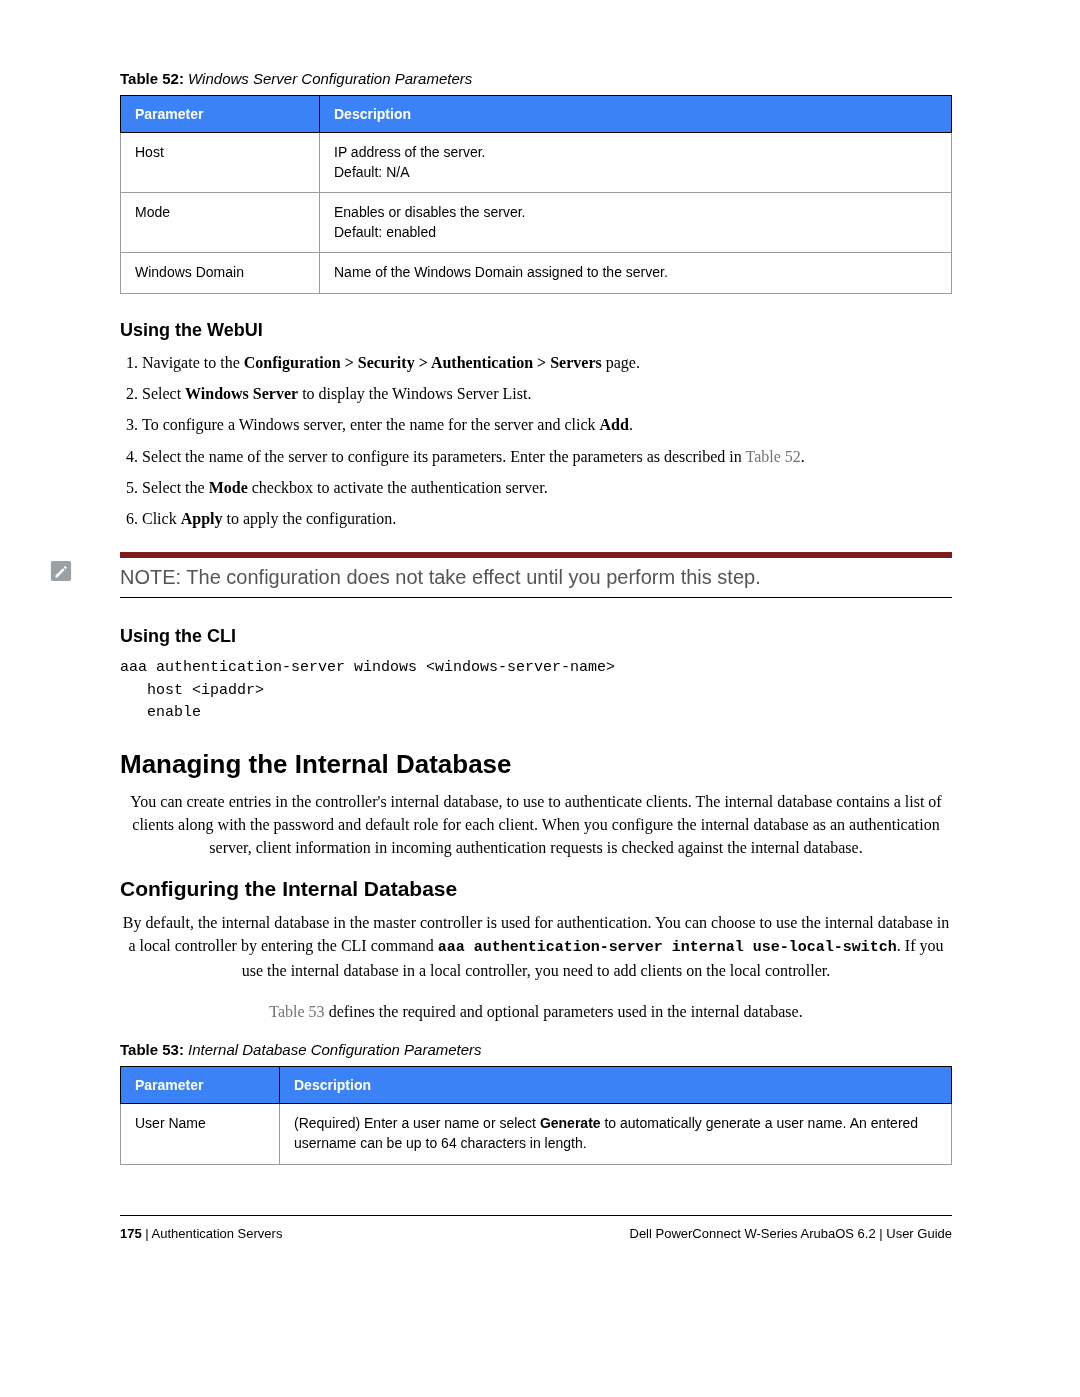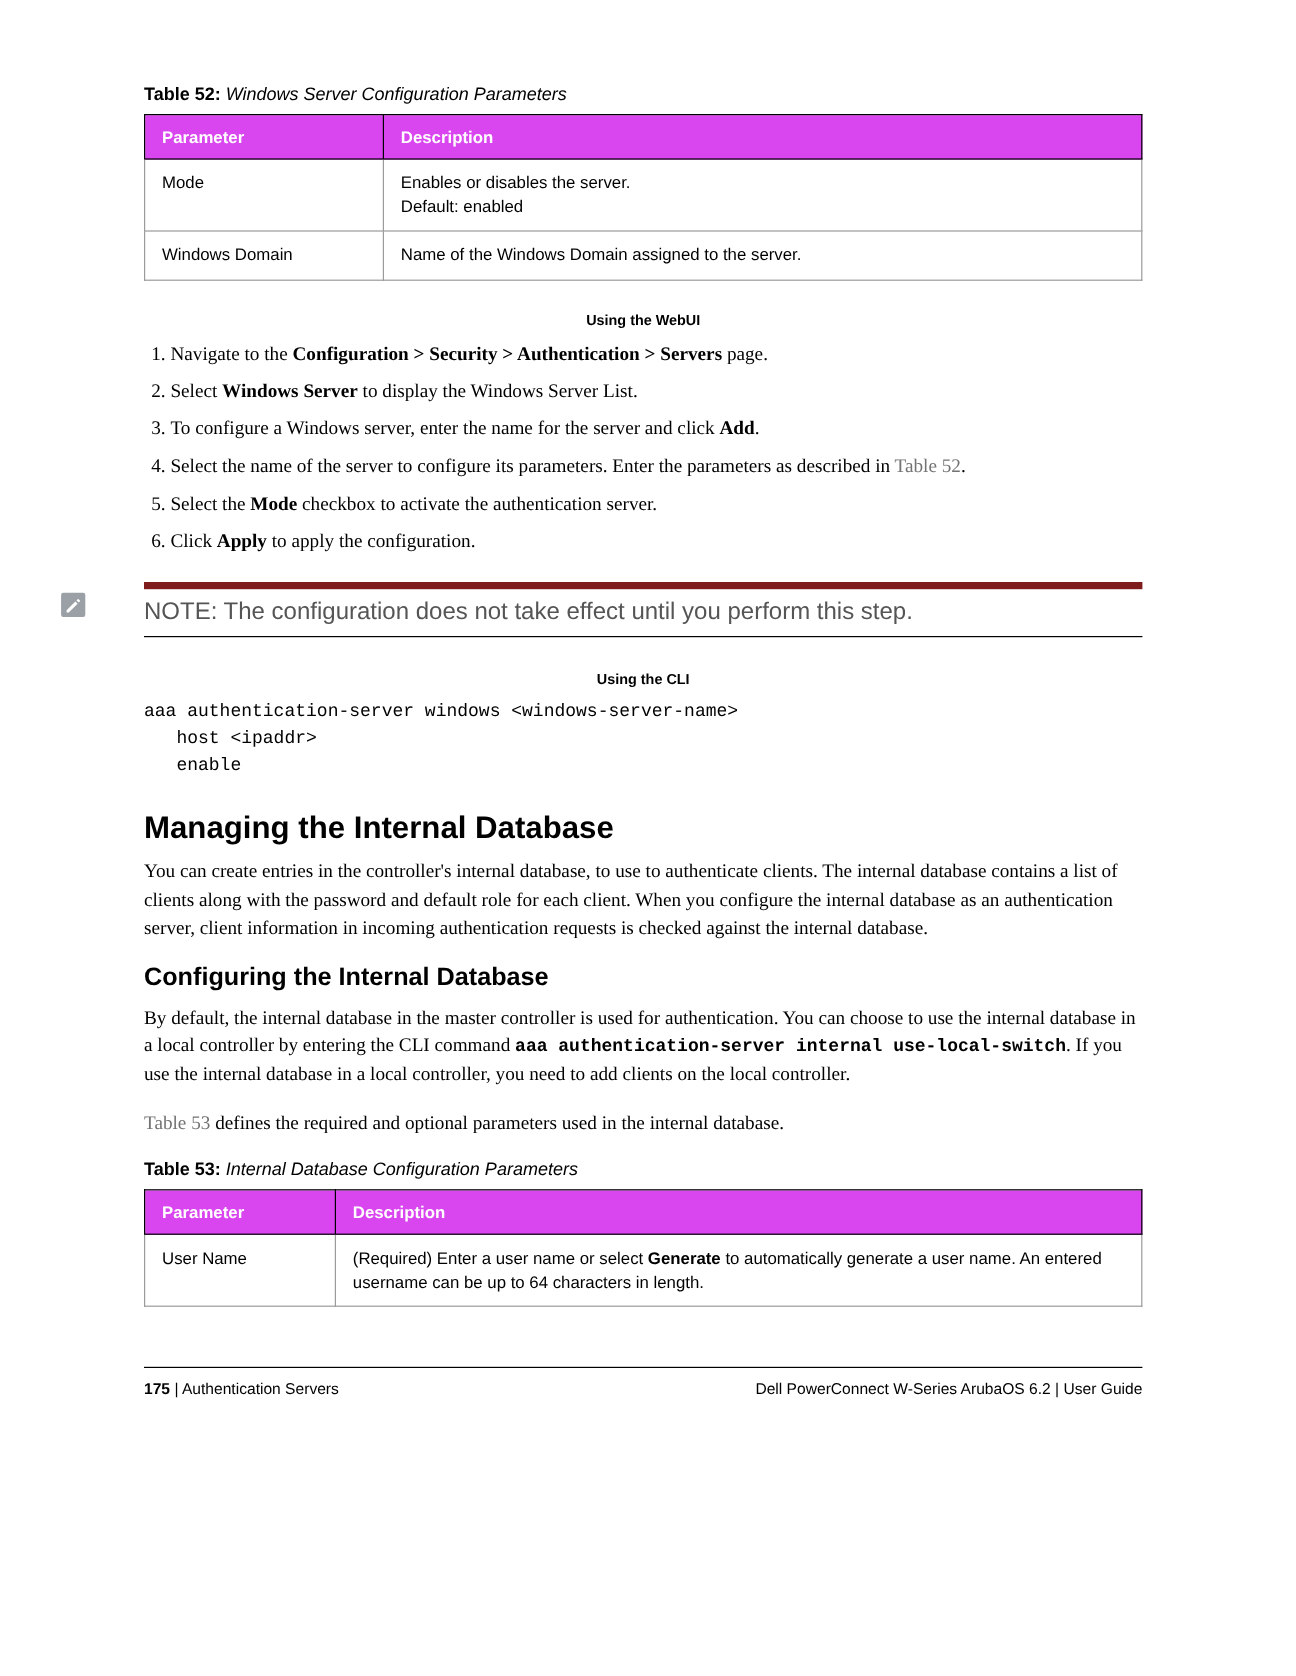--- a/index.html
+++ b/index.html
@@ -30,39 +30,38 @@
     font-style: italic;
   }
   table.config {
     border-collapse: collapse;
     width: 100%;
     font-family: Arial, Helvetica, sans-serif;
     font-size: 14px;
     margin-bottom: 26px;
   }
   table.config th {
-    background: #d946ef;
+    background: #3b82f6;
     color: #fff;
     text-align: left;
     font-weight: bold;
     padding: 10px 14px;
     border: 1px solid #000;
   }
   table.config td {
     border: 1px solid #9b9b9b;
     padding: 10px 14px;
     vertical-align: top;
     line-height: 1.4;
   }
   .subhead {
     font-family: Arial, Helvetica, sans-serif;
     font-weight: bold;
-    font-size: 12px;
+    font-size: 18px;
     margin: 22px 0 10px 0;
-    text-align: center;
   }
   ol.steps {
     margin: 0 0 22px 22px;
     padding-left: 0;
     font-size: 16px;
   }
   ol.steps li {
     margin-bottom: 8px;
     line-height: 1.45;
   }
@@ -104,20 +103,21 @@
   h2.section {
     font-family: Arial, Helvetica, sans-serif;
     font-weight: bold;
     font-size: 21px;
     margin: 8px 0 10px 0;
   }
   p.body {
     font-size: 16px;
     line-height: 1.45;
     margin: 0 0 18px 0;
+    text-align: center;
   }
   span.mono {
     font-family: "Courier New", Courier, monospace;
     font-weight: bold;
     font-size: 15px;
   }
   .footer {
     border-top: 1px solid #000;
     margin-top: 50px;
     padding-top: 10px;
@@ -144,20 +144,24 @@
   </div>
 
   <table class="config">
     <thead>
       <tr>
         <th style="width:170px">Parameter</th>
         <th>Description</th>
       </tr>
     </thead>
     <tbody id="tbl52body">
+        <tr>
+          <td>Host</td>
+          <td>IP address of the server.<br>Default: N/A</td>
+        </tr>
         <tr>
           <td>Mode</td>
           <td>Enables or disables the server.<br>Default: enabled</td>
         </tr>
         <tr>
           <td>Windows Domain</td>
           <td>Name of the Windows Domain assigned to the server.</td>
         </tr>
       </tbody>
   </table>

